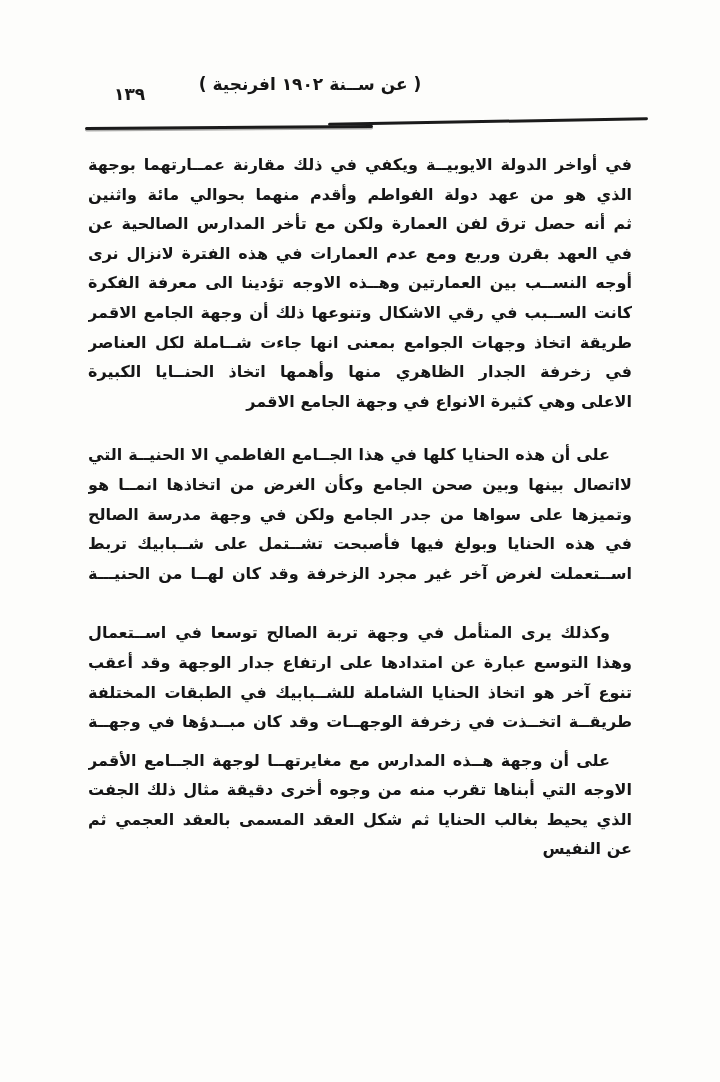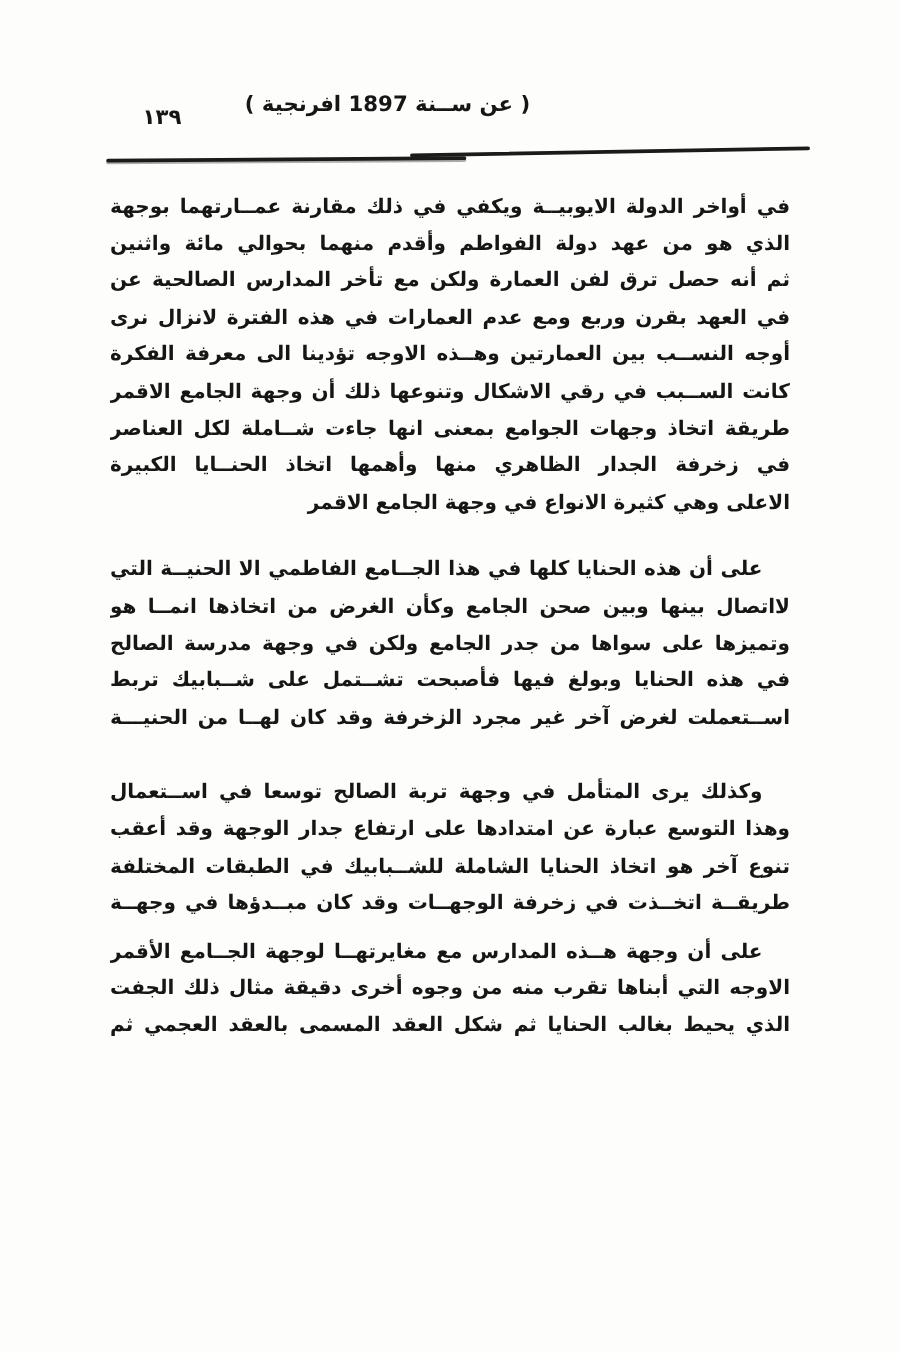--- a/index.html
+++ b/index.html
@@ -84,21 +84,21 @@
     text-indent: 22px;
   }
 </style>
 </head>
 <body>
 
 <div class="page">
 
   <div class="page-number">١٣٩</div>
 
-  <div class="header-title">( عن ســنة 1897 افرنجية )</div>
+  <div class="header-title">( عن ســنة ١٩٠٢ افرنجية )</div>
 
   <div class="rule-seg rule-left"></div>
   <div class="rule-seg rule-right"></div>
 
   <div class="body-text">
 
     <div class="para p1">
       <div class="line">في أواخر الدولة الايوبيــة ويكفي في ذلك مقارنة عمــارتهما بوجهة الجــامع الاقمر</div>
       <div class="line">الذي هو من عهد دولة الفواطم وأقدم منهما بحوالي مائة واثنين وعشرين ســنة</div>
       <div class="line">ثم أنه حصل ترق لفن العمارة ولكن مع تأخر المدارس الصالحية عن جامع الاقمر</div>
@@ -122,17 +122,18 @@
       <div class="line indent">وكذلك يرى المتأمل في وجهة تربة الصالح توسعا في اســتعمال هــذه الحنــايا</div>
       <div class="line">وهذا التوسع عبارة عن امتدادها على ارتفاع جدار الوجهة وقد أعقب هــذا</div>
       <div class="line">تنوع آخر هو اتخاذ الحنايا الشاملة للشــبابيك في الطبقات المختلفة وهذه هي آخر</div>
       <div class="line">طريقــة اتخــذت في زخرفة الوجهــات وقد كان مبــدؤها في وجهــة المدارس</div>
     </div>
 
     <div class="para p4">
       <div class="line indent">على أن وجهة هــذه المدارس مع مغايرتهــا لوجهة الجــامع الأقمر من حيث</div>
       <div class="line">الاوجه التي أبناها تقرب منه من وجوه أخرى دقيقة مثال ذلك الجفت السميك</div>
       <div class="line">الذي يحيط بغالب الحنايا ثم شكل العقد المسمى بالعقد العجمي ثم عتب الباب المجرد</div>
+      <div class="line last">عن النفيس</div>
     </div>
 
   </div>
 
 </div>
 
 </body></html>

